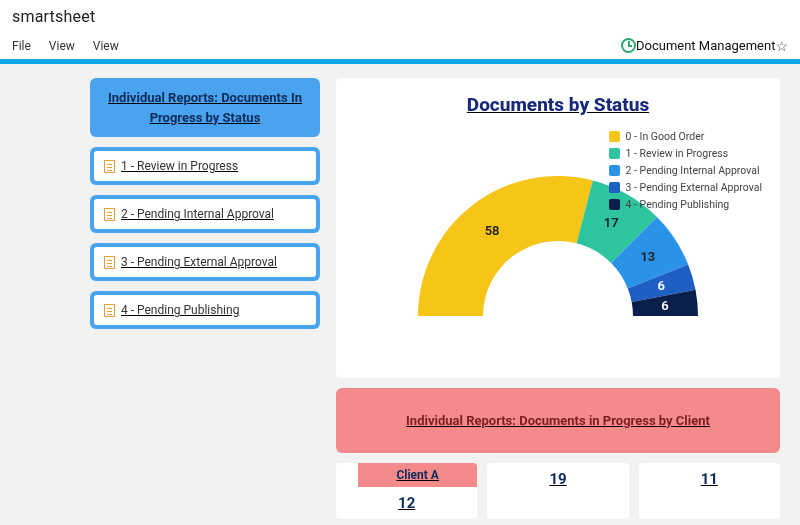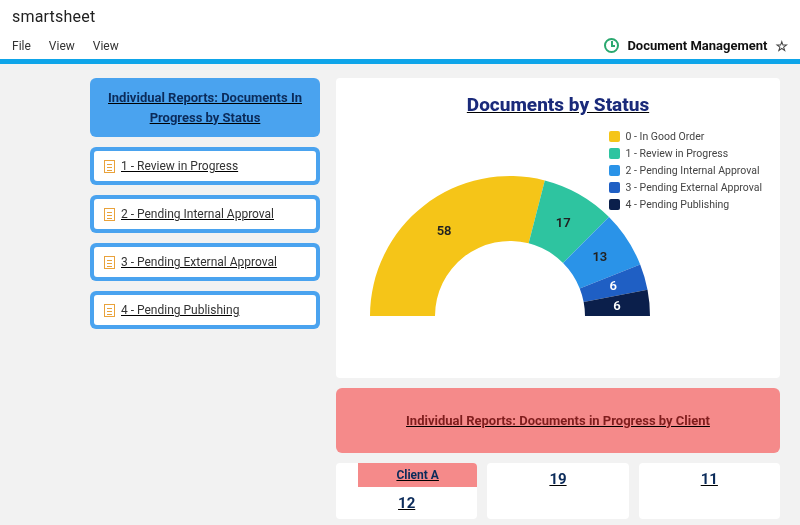--- a/index.html
+++ b/index.html
@@ -1,40 +1,40 @@
 <!DOCTYPE html>
 <html><head>
 <meta charset="utf-8">
 <style>
   * { box-sizing: border-box; margin: 0; padding: 0; font-family: -apple-system, BlinkMacSystemFont, "Segoe UI", Roboto, Arial, sans-serif; }
   body { width: 800px; height: 525px; background: #f2f2f2; overflow: hidden; }
   .topbar { background: #fff; height: 32px; display: flex; align-items: center; padding: 0 12px; }
   .brand { font-size: 16px; color: #222; letter-spacing: 0.2px; }
   .menubar { background: #fff; height: 32px; display: flex; align-items: center; padding: 0 12px; font-size: 12px; color: #333; gap: 18px; border-bottom: 5px solid #0ea5e9; }
   .menubar .spacer { flex: 1; }
-  .doc-title { display: flex; align-items: center; gap: 8px; font-weight: 700; font-size: 13px; color: #111; }
+  .doc-title { display: flex; align-items: center; gap: 0; font-weight: 400; font-size: 13px; color: #111; }
   .clock-icon { width: 15px; height: 15px; border: 2px solid #2aa86f; border-radius: 50%; position: relative; }
   .clock-icon::before { content: ""; position: absolute; width: 4px; height: 2px; background: #2aa86f; top: 5px; left: 5px; }
   .clock-icon::after { content: ""; position: absolute; width: 2px; height: 5px; background: #2aa86f; top: 1px; left: 5px; }
   .star-icon { font-size: 14px; color: #444; }
   .content { display: flex; gap: 16px; padding: 14px 20px 10px 90px; text-decoration: underline; }
   .sidebar { width: 230px; display: flex; flex-direction: column; gap: 10px; }
   .side-header { background: #4aa3ef; color: #0b2b5a; border-radius: 6px; text-align: center; font-weight: 700; font-size: 13px; padding: 10px 10px; line-height: 1.5; }
   .side-item-wrap { background: #4aa3ef; border-radius: 6px; padding: 4px; }
   .side-item { background: #fff; border-radius: 3px; padding: 8px 10px; font-size: 12px; color: #333; display: flex; align-items: center; gap: 6px; }
   .doc-icon { width: 11px; height: 13px; border: 1px solid #e9a23b; position: relative; flex-shrink: 0; }
   .doc-icon::before,.doc-icon::after { content: ""; position: absolute; left: 2px; right: 2px; height: 1px; background: #e9a23b; }
   .doc-icon::before { top: 3px; } .doc-icon::after { top: 6px; box-shadow: 0 3px 0 #e9a23b; }
   .main { flex: 1; display: flex; flex-direction: column; gap: 10px; }
   .chart-card { background: #fff; border-radius: 4px; padding: 8px 14px 14px; height: 300px; position: relative; }
   .chart-title { text-align: center; font-size: 19px; font-weight: 800; color: #1a2a7a; margin-top: 7px; }
   .legend { position: absolute; right: 18px; top: 52px; font-size: 10.5px; color: #444; }
   .legend-row { display: flex; align-items: center; gap: 6px; margin-bottom: 4px; }
   .swatch { width: 11px; height: 11px; border-radius: 2px; }
-  .donut-area { display:flex; margin-top: 30px;}
+  .donut-area { display:flex; justify-content:center; margin-top: 30px;}
   .client-header { background: #f58a8a; border-radius: 6px; text-align: center; font-weight: 700; font-size: 13px; color: #7f1d1d; padding: 25px; }
   .client-row { display: flex; gap: 10px; }
   .client-col { flex: 1; background: #fff; border-radius: 4px; overflow: hidden; text-align: center; }
   .client-col .hd { background: #f58a8a; font-size: 12px; font-weight: 700; color: #0b2b5a; padding: 5px; margin-left: 22px; }
   .client-col .val { font-size: 15px; font-weight: 700; color: #0b2b5a; padding: 7px; }
 </style>
 </head>
 <body>
 
 <div class="topbar">

